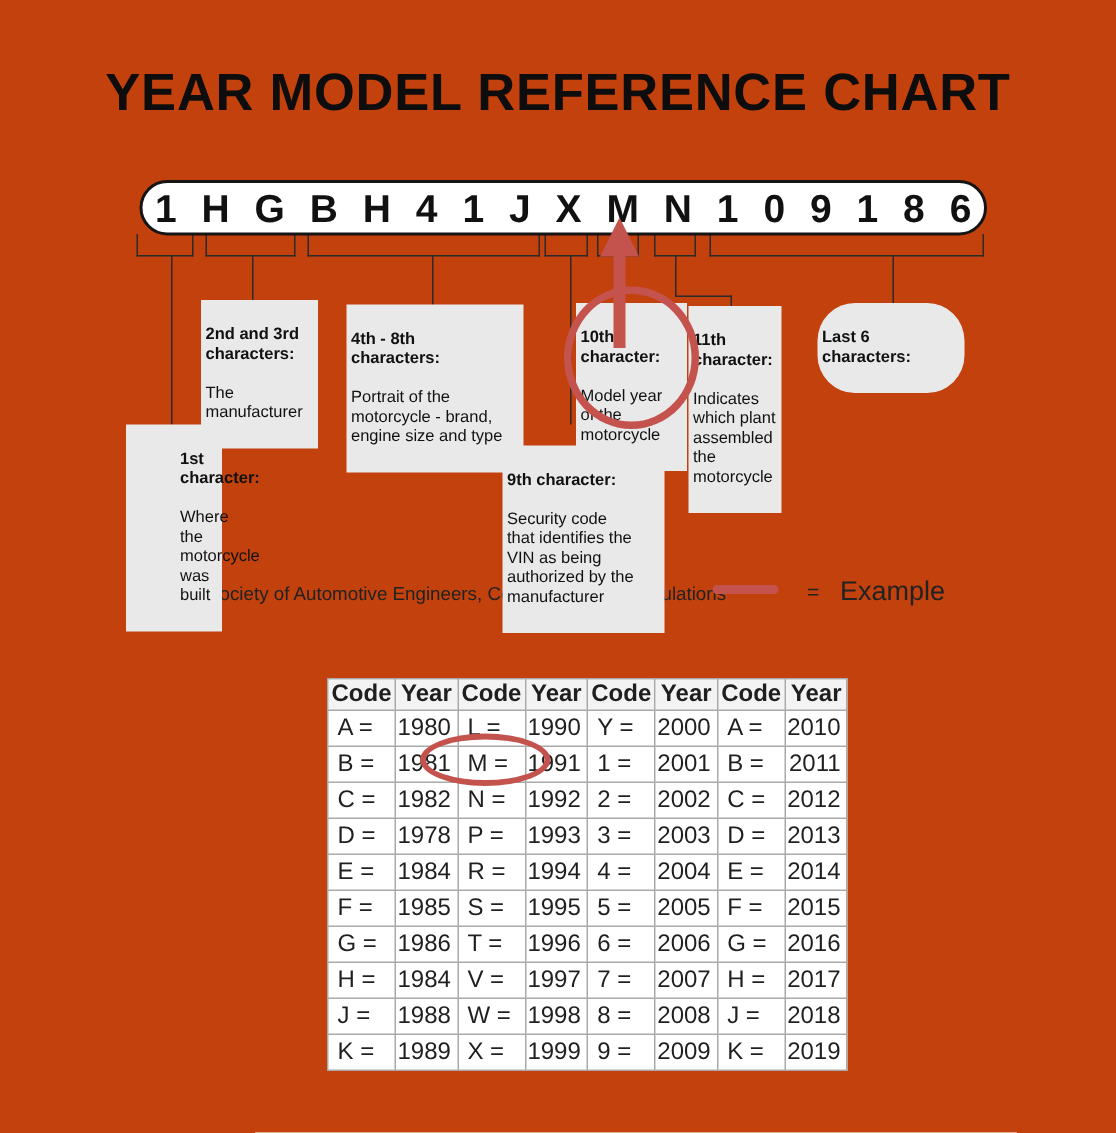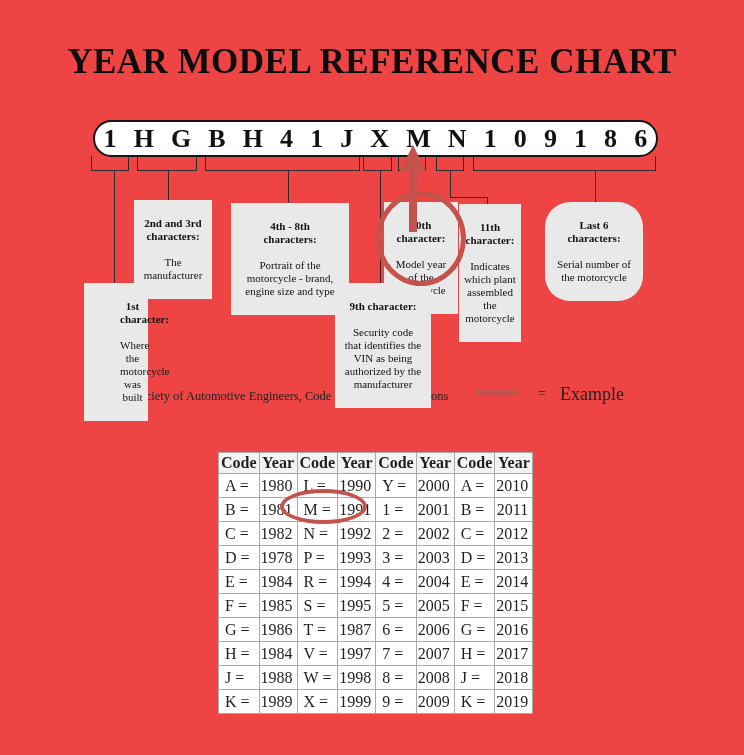--- a/index.html
+++ b/index.html
@@ -1,18 +1,18 @@
 <!DOCTYPE html>
 <html><head>
 <meta charset="utf-8">
 <style>
   html,body{margin:0;padding:0;background:#ffffff;}
   #canvas{
-    position:relative;width:744px;height:755px;background:#ef4444;overflow:hidden;
-    font-family:Liberation Serif, serif;color:#1a1a1a;
+    position:relative;width:744px;height:755px;background:#c2410c;overflow:hidden;
+    font-family:Liberation Sans, sans-serif;color:#1a1a1a;
   }
   .abs{position:absolute;}
   
   .title{
     top:42px;left:0;width:744px;text-align:center;
     font-size:35px;font-weight:bold;letter-spacing:0.5px;color:#0d0d0d;
   }
   
   .vin-outline{
     top:120px;left:93px;width:565px;height:37px;background:#ffffff;
@@ -22,21 +22,21 @@
   .vin-char{font-size:26px;font-weight:bold;color:#111;line-height:1;}
   
   .bracket{
     top:156px;height:15px;box-sizing:border-box;z-index:1;
     border:1px solid #2b2b2b;border-top:none;
   }
   .stem{width:1px;background:#2b2b2b;z-index:1;}
   .stem-h{height:1px;background:#2b2b2b;z-index:1;}
   
   .callout{
-    background:#e9e9e9;text-align:center;font-size:11px;line-height:13px;
+    background:#e9e9e9;font-size:11px;line-height:13px;
     padding:4px 3px;box-sizing:border-box;white-space:pre-line;z-index:3;color:#111;
   }
   .callout .hd{font-weight:bold;}
   
   .red-ellipse{
     border:5px solid #c4534e;border-radius:50%;box-sizing:border-box;
     background:transparent;z-index:5;
   }
   .red-ellipse.table-mark{border-width:4px;}
   .arrow-svg{z-index:6;}
@@ -134,24 +134,22 @@
 character:</div>
     <div>Indicates
 which plant
 assembled
 the
 motorcycle</div>
   </div>
   <div class="abs callout" style="left:545px;top:202px;width:98px;border-radius:25px;">
     <div class="hd">Last 6
 characters:</div>
-    <div>Serial number of
-the motorcycle</div>
-  </div>
-  <div class="abs callout" style="left:335px;top:283px;width:96px;">
+  </div>
+  <div class="abs callout" style="left:335px;top:297px;width:108px;">
     <div class="hd">9th character:</div>
     <div>Security code
 that identifies the
 VIN as being
 authorized by the
 manufacturer</div>
   </div>
 
   <div class="abs red-ellipse" style="left:376px;top:191px;width:90px;height:95px;"></div>
 
@@ -246,21 +244,21 @@
           <td class="year">1995</td>
           <td class="code">5 =</td>
           <td class="year">2005</td>
           <td class="code">F =</td>
           <td class="year">2015</td>
         </tr>
         <tr>
           <td class="code">G =</td>
           <td class="year">1986</td>
           <td class="code">T =</td>
-          <td class="year">1987</td>
+          <td class="year">1996</td>
           <td class="code">6 =</td>
           <td class="year">2006</td>
           <td class="code">G =</td>
           <td class="year">2016</td>
         </tr>
         <tr>
           <td class="code">H =</td>
           <td class="year">1984</td>
           <td class="code">V =</td>
           <td class="year">1997</td>

